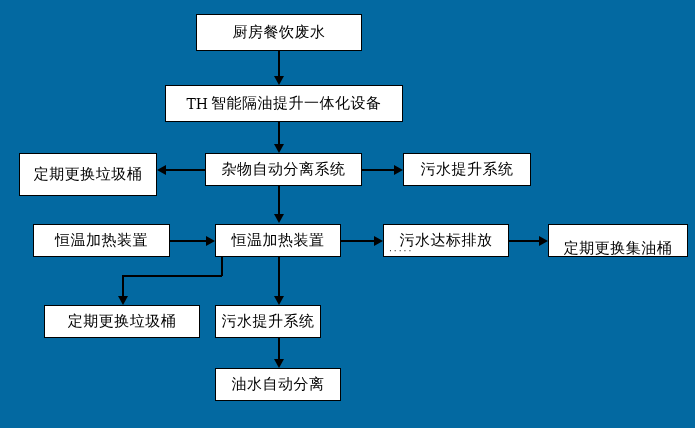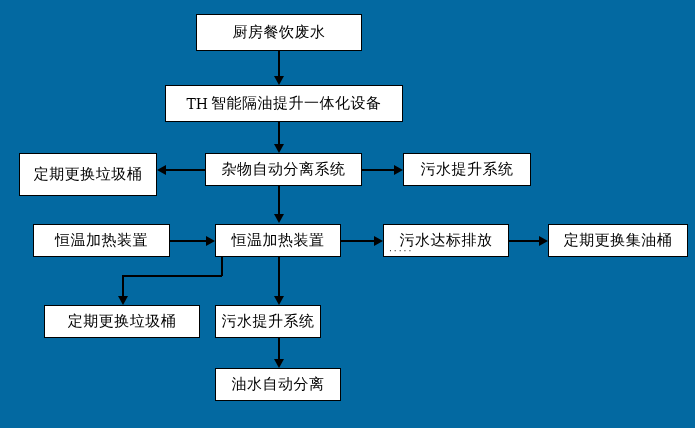--- a/index.html
+++ b/index.html
@@ -144,21 +144,21 @@
 
   <div class="node" style="left:215px; top:224px; width:126px; height:33px;">
     <span class="lbl">恒温加热装置</span>
   </div>
 
   <div class="node" style="left:383px; top:224px; width:126px; height:33px;">
     <span class="lbl">污水达标排放</span>
   </div>
   <div class="dots" style="left:389px; top:247px;">·····</div>
 
-  <div class="node" style="left:548px; top:224px; width:140px; height:33px;">
+  <div class="node" style="left:548px; top:224px; width:140px; height:33px;align-items:flex-end;">
     <span class="lbl">定期更换集油桶</span>
   </div>
 
   <div class="node" style="left:44px; top:305px; width:156px; height:33px;">
     <span class="lbl">定期更换垃圾桶</span>
   </div>
 
   <div class="node" style="left:215px; top:305px; width:106px; height:33px;">
     <span class="lbl">污水提升系统</span>
   </div>

